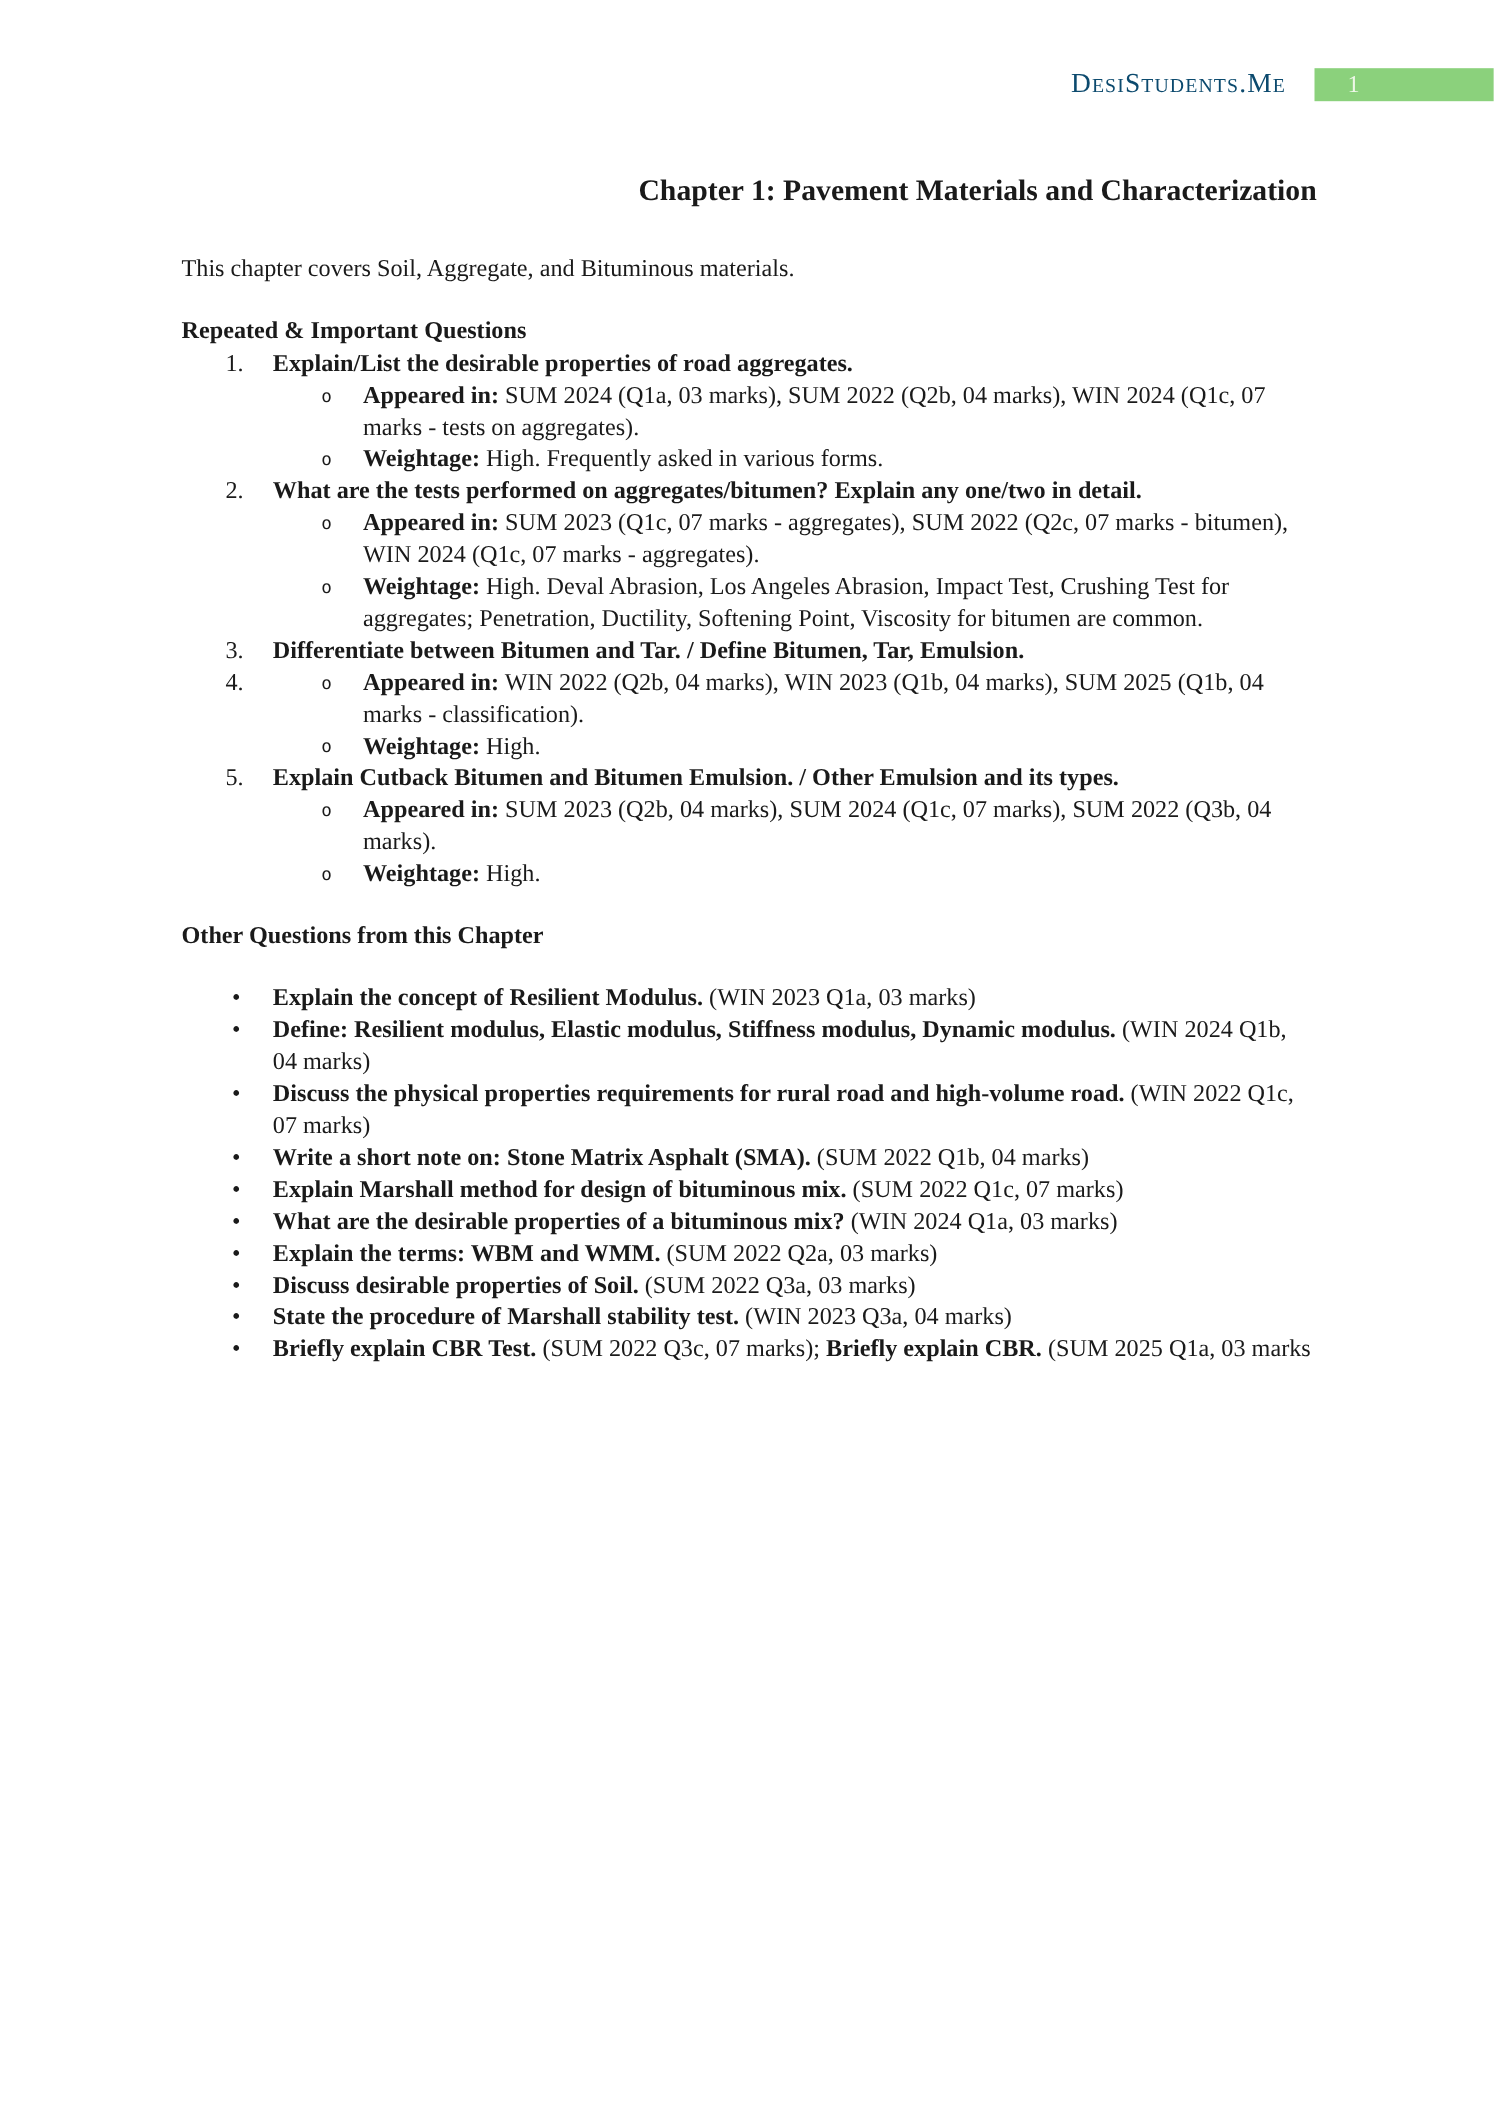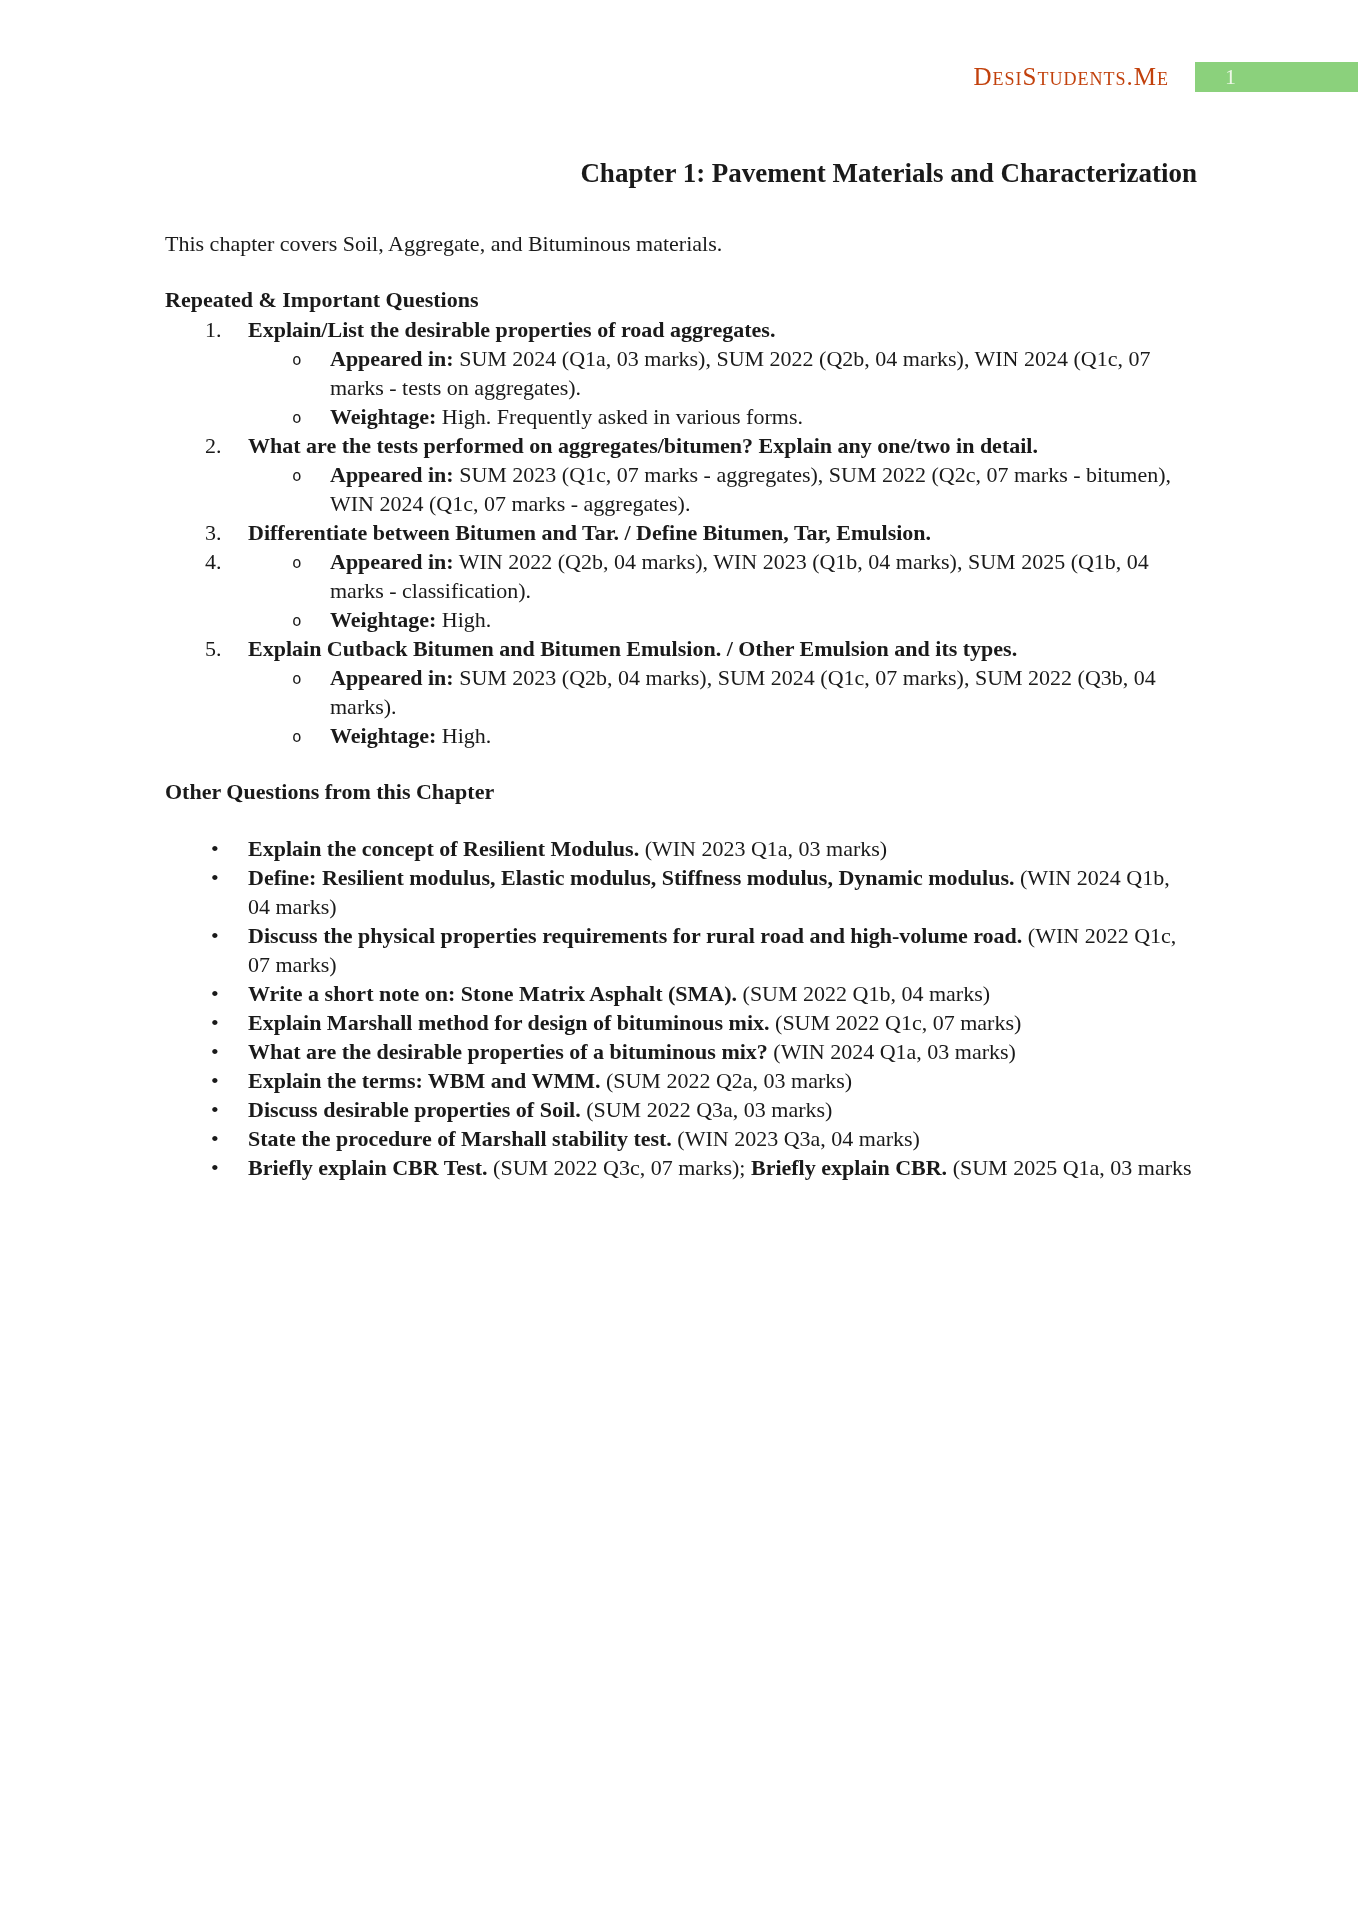--- a/index.html
+++ b/index.html
@@ -10,21 +10,21 @@
     color: #1a1a1a;
     overflow: hidden;
     position: relative;
   }
   .header-row {
     display: flex; justify-content: flex-end; align-items: center;
     gap: 26px; padding-top: 62px;
   }
   .site {
     font-variant: small-caps;
-    font-size: 25px; color: #c2410c; letter-spacing: 1px; text-align: right;
+    font-size: 25px; color: #0c4a6e; letter-spacing: 1px; text-align: right;
   }
   .page-badge {
     width: 163px; height: 30px; background: #8bd17c;
     color: #eef7e8; font-size: 22px; line-height: 30px;
     padding-left: 30px;
   }
   .content { margin-left: 165px; width: 1032px; }
   .title-block { text-align: center; }
   .univ-title { font-size: 36px; font-weight: bold; margin-top: 126px; letter-spacing: 0.5px; }
   .banner { font-size: 24px; font-weight: bold; margin-top: 16px; }
@@ -97,20 +97,23 @@
               <b>Weightage:</b><span> High. Frequently asked in various forms.</span>
             </li>
         </ul>
       </li>
       <li>
         <b class="q">What are the tests performed on aggregates/bitumen? Explain any one/two in detail.</b>
         <ul class="details">
 
         <li>
               <b>Appeared in:</b><span> SUM 2023 (Q1c, 07 marks - aggregates), SUM 2022 (Q2c, 07 marks - bitumen), WIN 2024 (Q1c, 07 marks - aggregates).</span>
+            </li>
+          <li>
+              <b>Weightage:</b><span> High. Deval Abrasion, Los Angeles Abrasion, Impact Test, Crushing Test for aggregates; Penetration, Ductility, Softening Point, Viscosity for bitumen are common.</span>
             </li>
         </ul>
       </li>
       <li>
         <b class="q">Differentiate between Bitumen and Tar. / Define Bitumen, Tar, Emulsion.</b>
       </li>
       <li>
         <ul class="details">
 
         <li>

